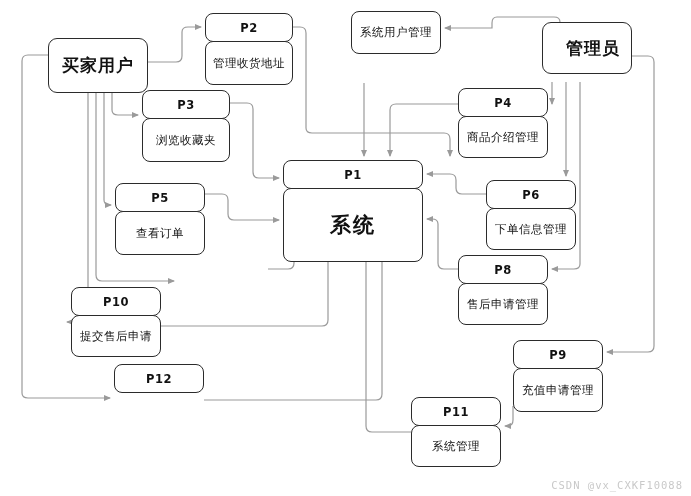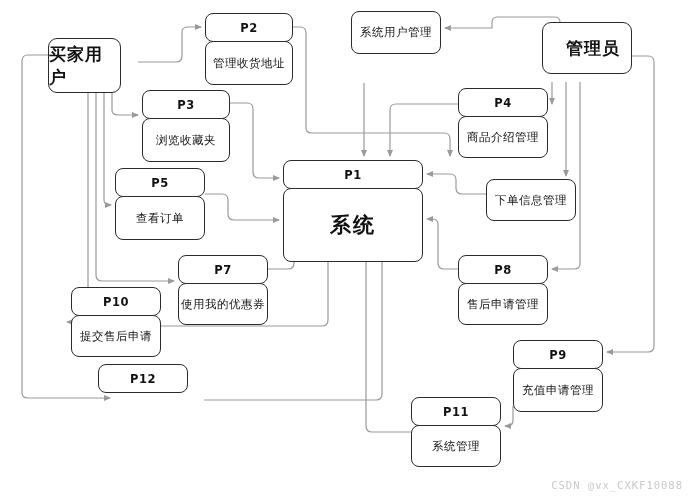--- a/index.html
+++ b/index.html
@@ -94,21 +94,21 @@
       <path d="M552,82 L552,92 Q552,98 552,100 L552,104"></path>
 
       <path d="M566,82 L566,150 Q566,156 566,160 L566,176"></path>
 
       <path d="M580,82 L580,264 Q580,269 574,269 L552,269"></path>
 
       <path d="M632,56 L648,56 Q654,56 654,62 L654,346 Q654,352 648,352 L607,352"></path>
     </g>
   </svg>
 
-  <div class="actor" style="left:48px;top:38px;width:73px;height:55px;">
+  <div class="actor" style="left:48px;top:38px;width:100px;height:55px;">
     <span>买家用户</span>
   </div>
   <div class="actor" style="left:542px;top:22px;width:90px;height:52px;padding-left:12px;">
     <span>管理员</span>
   </div>
 
   <div class="proc" style="left:283px;top:160px;width:140px;">
     <div class="hd">P1</div>
     <div class="bd" style="height:74px;font-size:21px;font-weight:700;letter-spacing:2px;">系统</div>
   </div>
@@ -121,33 +121,30 @@
   <div class="proc" style="left:142px;top:90px;width:88px;">
     <div class="hd">P3</div>
     <div class="bd" style="height:44px;">浏览收藏夹</div>
   </div>
 
   <div class="proc" style="left:458px;top:88px;width:90px;">
     <div class="hd">P4</div>
     <div class="bd" style="height:42px;">商品介绍管理</div>
   </div>
 
-  <div class="proc" style="left:115px;top:168px;width:90px;">
+  <div class="proc" style="left:115px;top:183px;width:90px;">
     <div class="hd">P5</div>
     <div class="bd" style="height:44px;">查看订单</div>
   </div>
 
   <div class="proc" style="left:486px;top:180px;width:90px;">
+    <div class="hd">P6</div>
     <div class="bd" style="height:42px;">下单信息管理</div>
   </div>
 
-  <div class="proc" style="left:178px;top:255px;width:90px;">
-    <div class="hd">P7</div>
-    <div class="bd" style="height:42px;">使用我的优惠券</div>
-  </div>
 
   <div class="proc" style="left:458px;top:255px;width:90px;">
     <div class="hd">P8</div>
     <div class="bd" style="height:42px;">售后申请管理</div>
   </div>
 
   <div class="proc" style="left:513px;top:340px;width:90px;">
     <div class="hd">P9</div>
     <div class="bd" style="height:44px;">充值申请管理</div>
   </div>
@@ -155,21 +152,21 @@
   <div class="proc" style="left:71px;top:287px;width:90px;">
     <div class="hd">P10</div>
     <div class="bd" style="height:42px;">提交售后申请</div>
   </div>
 
   <div class="proc" style="left:411px;top:397px;width:90px;">
     <div class="hd">P11</div>
     <div class="bd" style="height:42px;">系统管理</div>
   </div>
 
-  <div class="proc" style="left:98px;top:364px;width:90px;">
+  <div class="proc" style="left:114px;top:364px;width:90px;">
     <div class="hd">P12</div>
   </div>
 
   <div class="proc" style="left:351px;top:12px;width:90px;">
     <div class="bd" style="height:43px;">系统用户管理</div>
   </div>
 
   <div class="watermark">CSDN @vx_CXKF10088</div>
 </div>
 

